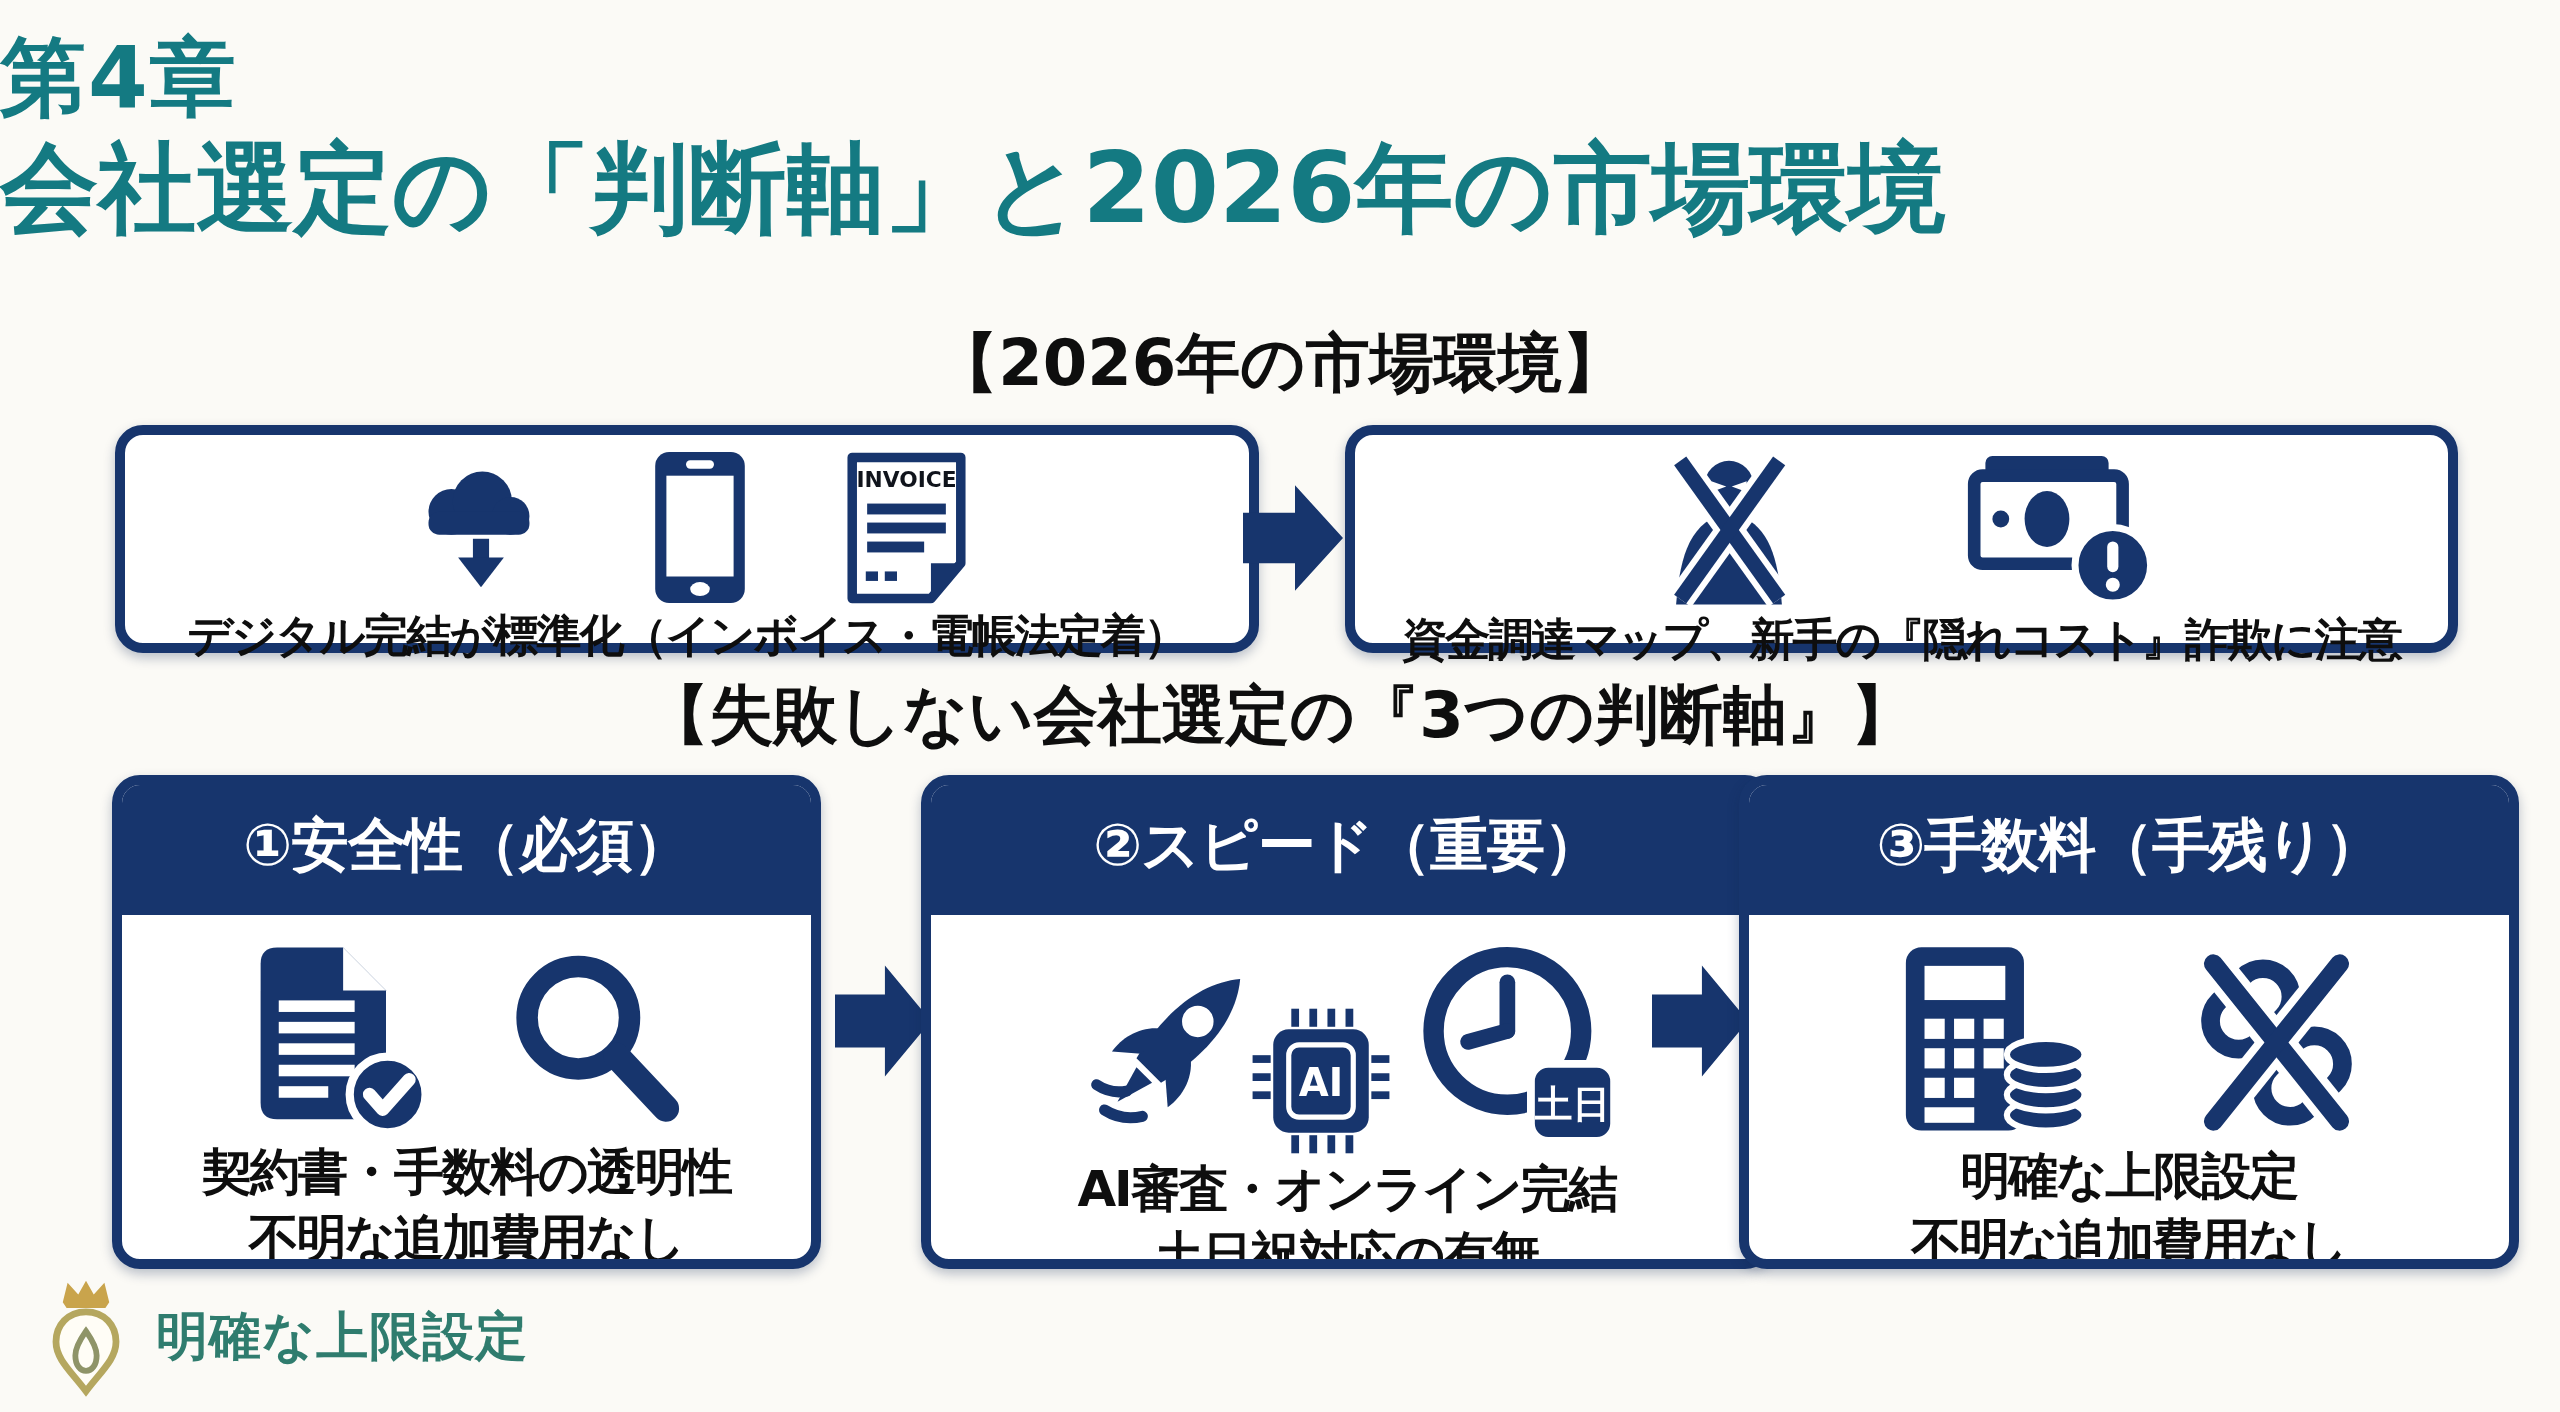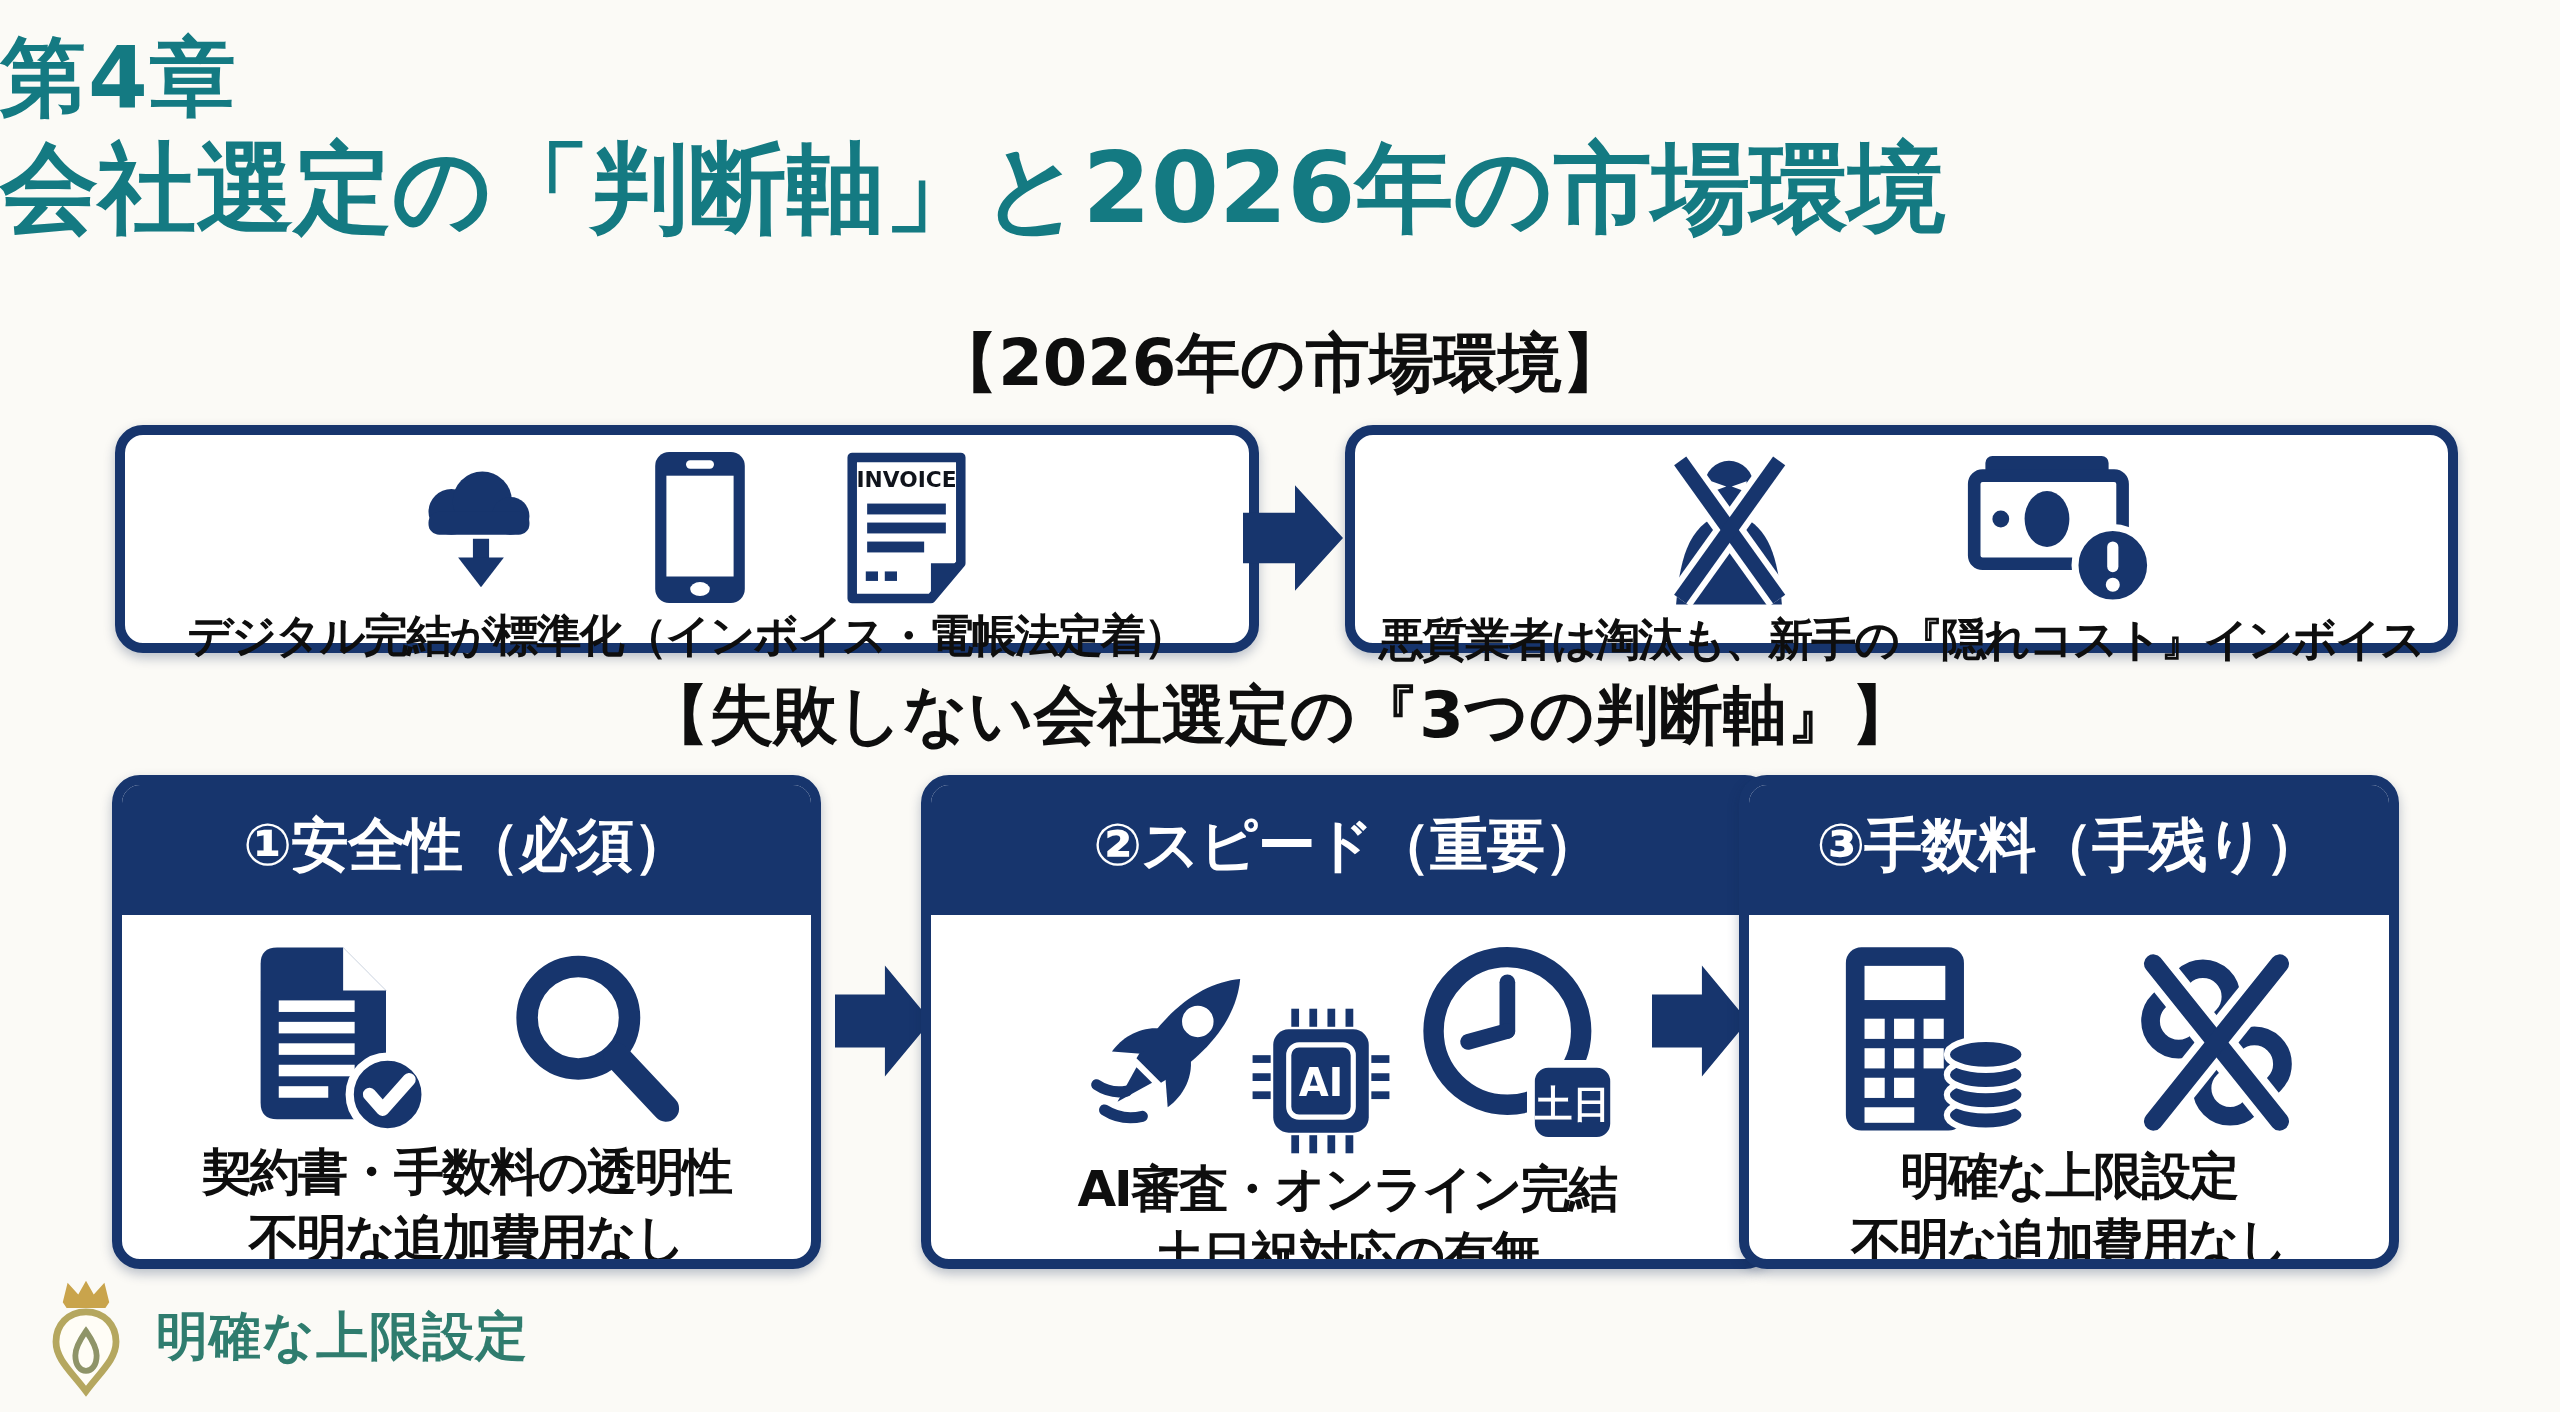--- a/index.html
+++ b/index.html
@@ -28,21 +28,21 @@
   .arrow{
     position:absolute;background:#17356d;
     clip-path:polygon(0% 29%,52% 29%,52% 6%,100% 50%,52% 94%,52% 71%,0% 71%);
   }
   .arrow.a1{left:1243px;top:478px;width:100px;height:120px;}
   .arrow.a2{left:835px;top:958px;width:96px;height:126px;}
   .arrow.a3{left:1652px;top:958px;width:96px;height:126px;}
   .card.row2{top:775px;height:494px;padding:0;overflow:hidden;justify-content:flex-start;}
   .card.b1{left:112px;width:709px;}
   .card.b2{left:921px;width:852px;}
-  .card.b3{left:1739px;width:660px;}
+  .card.b3{left:1739px;width:780px;}
   .card-header{
     width:100%;background:#17356d;color:#ffffff;text-align:center;
     font-size:58px;font-weight:900;padding:22px 0 30px;letter-spacing:-1px;
   }
   .card-body{flex:1;width:100%;display:flex;flex-direction:column;align-items:center;justify-content:space-between;padding:26px 10px 24px;box-sizing:border-box;}
   .body-text{text-align:center;color:#0e0e0e;font-weight:900;font-size:50px;line-height:1.32;letter-spacing:-2px;white-space:nowrap;}
   .footer{position:absolute;left:36px;top:1276px;display:flex;align-items:center;gap:20px;}
   .brand-text{font-size:52px;font-weight:800;color:#2f7c6e;letter-spacing:1px;}
   svg text{font-family:"DejaVu Sans","Liberation Sans",sans-serif;}
 </style>
@@ -117,21 +117,21 @@
           <rect x="16" y="5" width="88" height="17" rx="5" fill="currentColor"></rect>
           <rect x="8" y="19" width="106" height="63" rx="6" fill="#ffffff" stroke="currentColor" stroke-width="9"></rect>
           <ellipse cx="60" cy="50" rx="16" ry="20" fill="currentColor"></ellipse>
           <circle cx="27" cy="50" r="6" fill="currentColor"></circle>
           <circle cx="107" cy="83" r="27" fill="currentColor" stroke="#ffffff" stroke-width="5"></circle>
           <rect x="103" y="66" width="8" height="22" rx="4" fill="#ffffff"></rect>
           <circle cx="107" cy="97" r="5" fill="#ffffff"></circle>
         </svg>
       </span>
     </div>
-    <div class="caption r1">悪質業者は淘汰も、新手の『隠れコスト』インボイス</div>
+    <div class="caption r1">資金調達マップ、新手の『隠れコスト』詐欺に注意</div>
   </div>
 
   <div class="sec-heading h2">【失敗しない会社選定の『3つの判断軸』】</div>
 
   <div class="card row2 b1">
     <div class="card-header">①安全性（必須）</div>
     <div class="card-body">
       <div class="icon-row" style="gap:70px;">
         <span class="icon">
           <svg width="185" height="198" viewBox="0 0 112 120">

